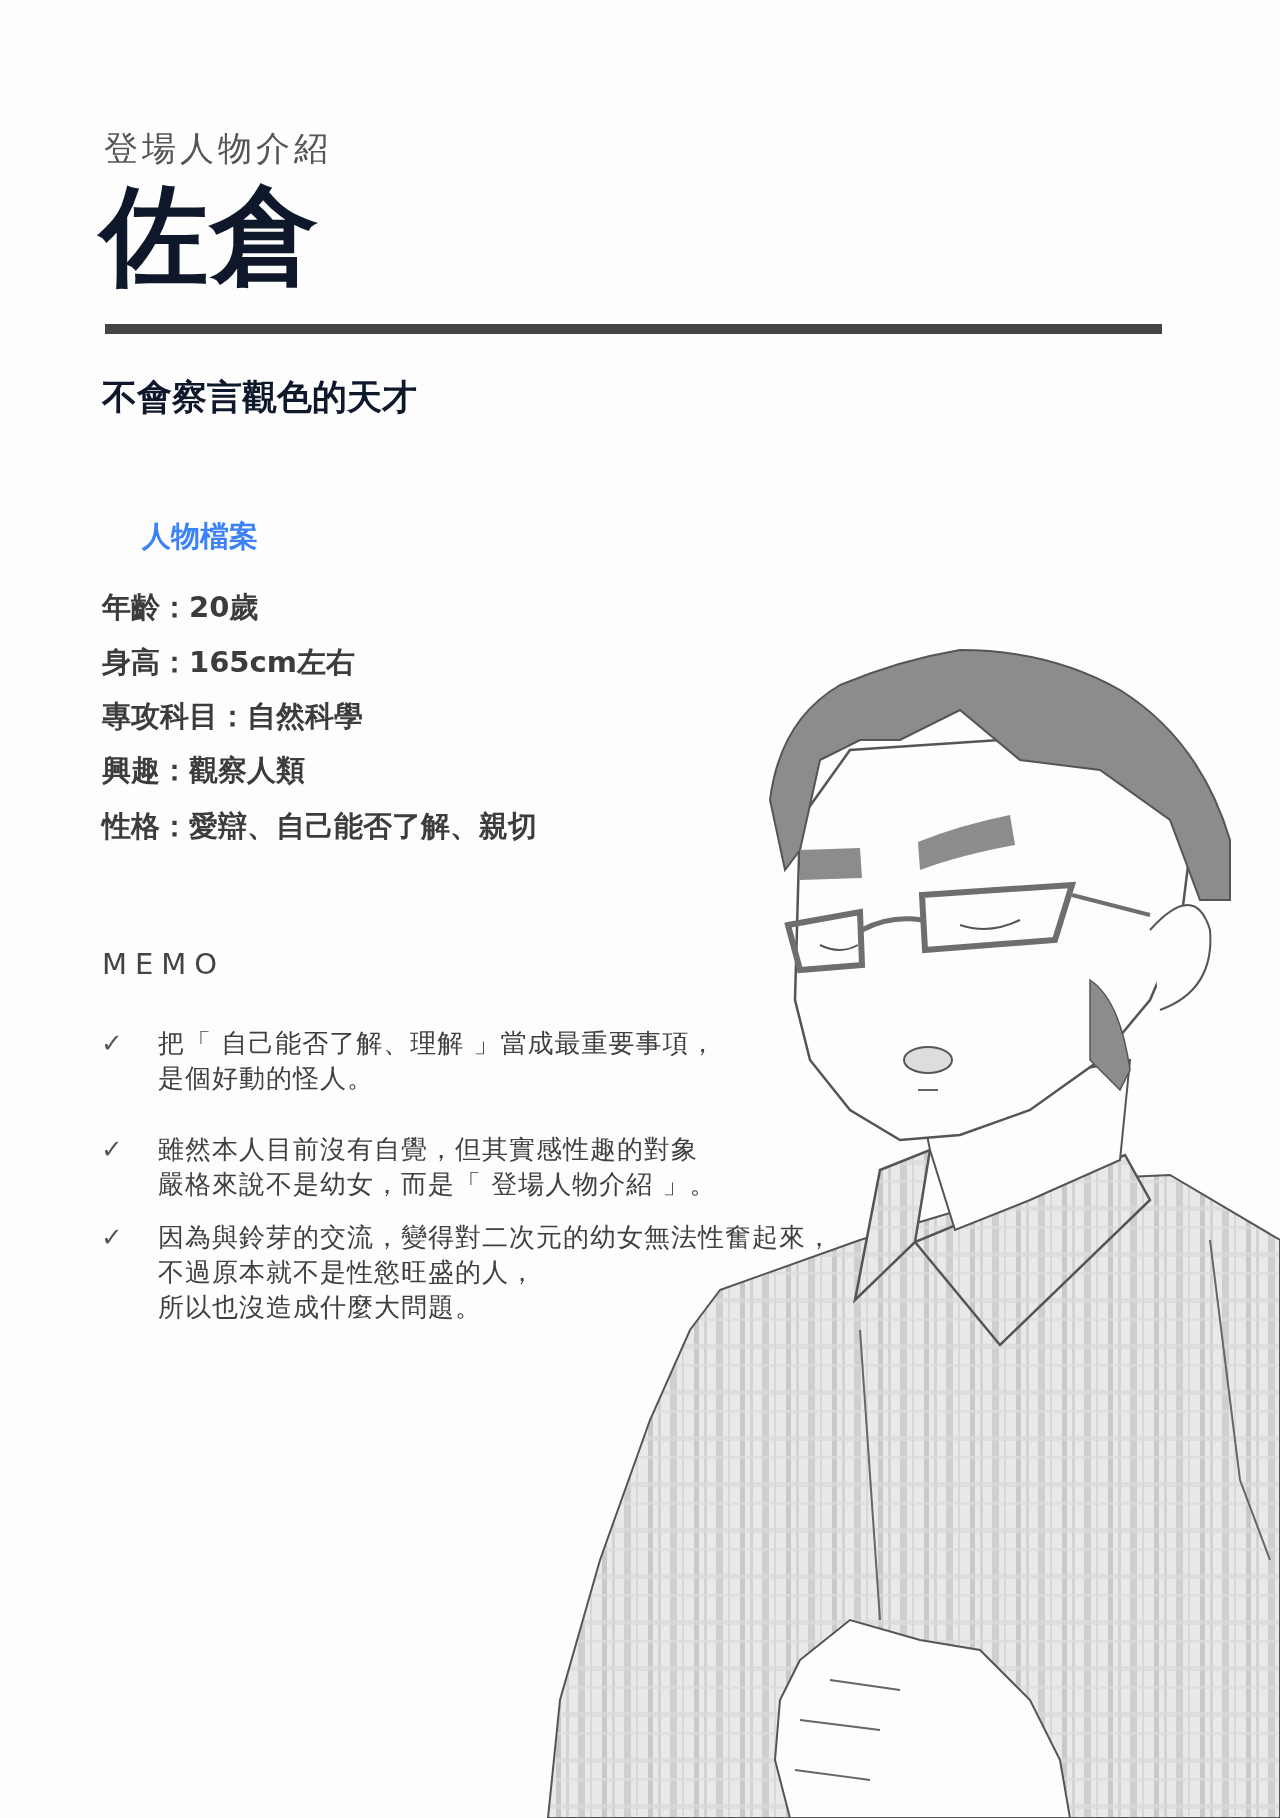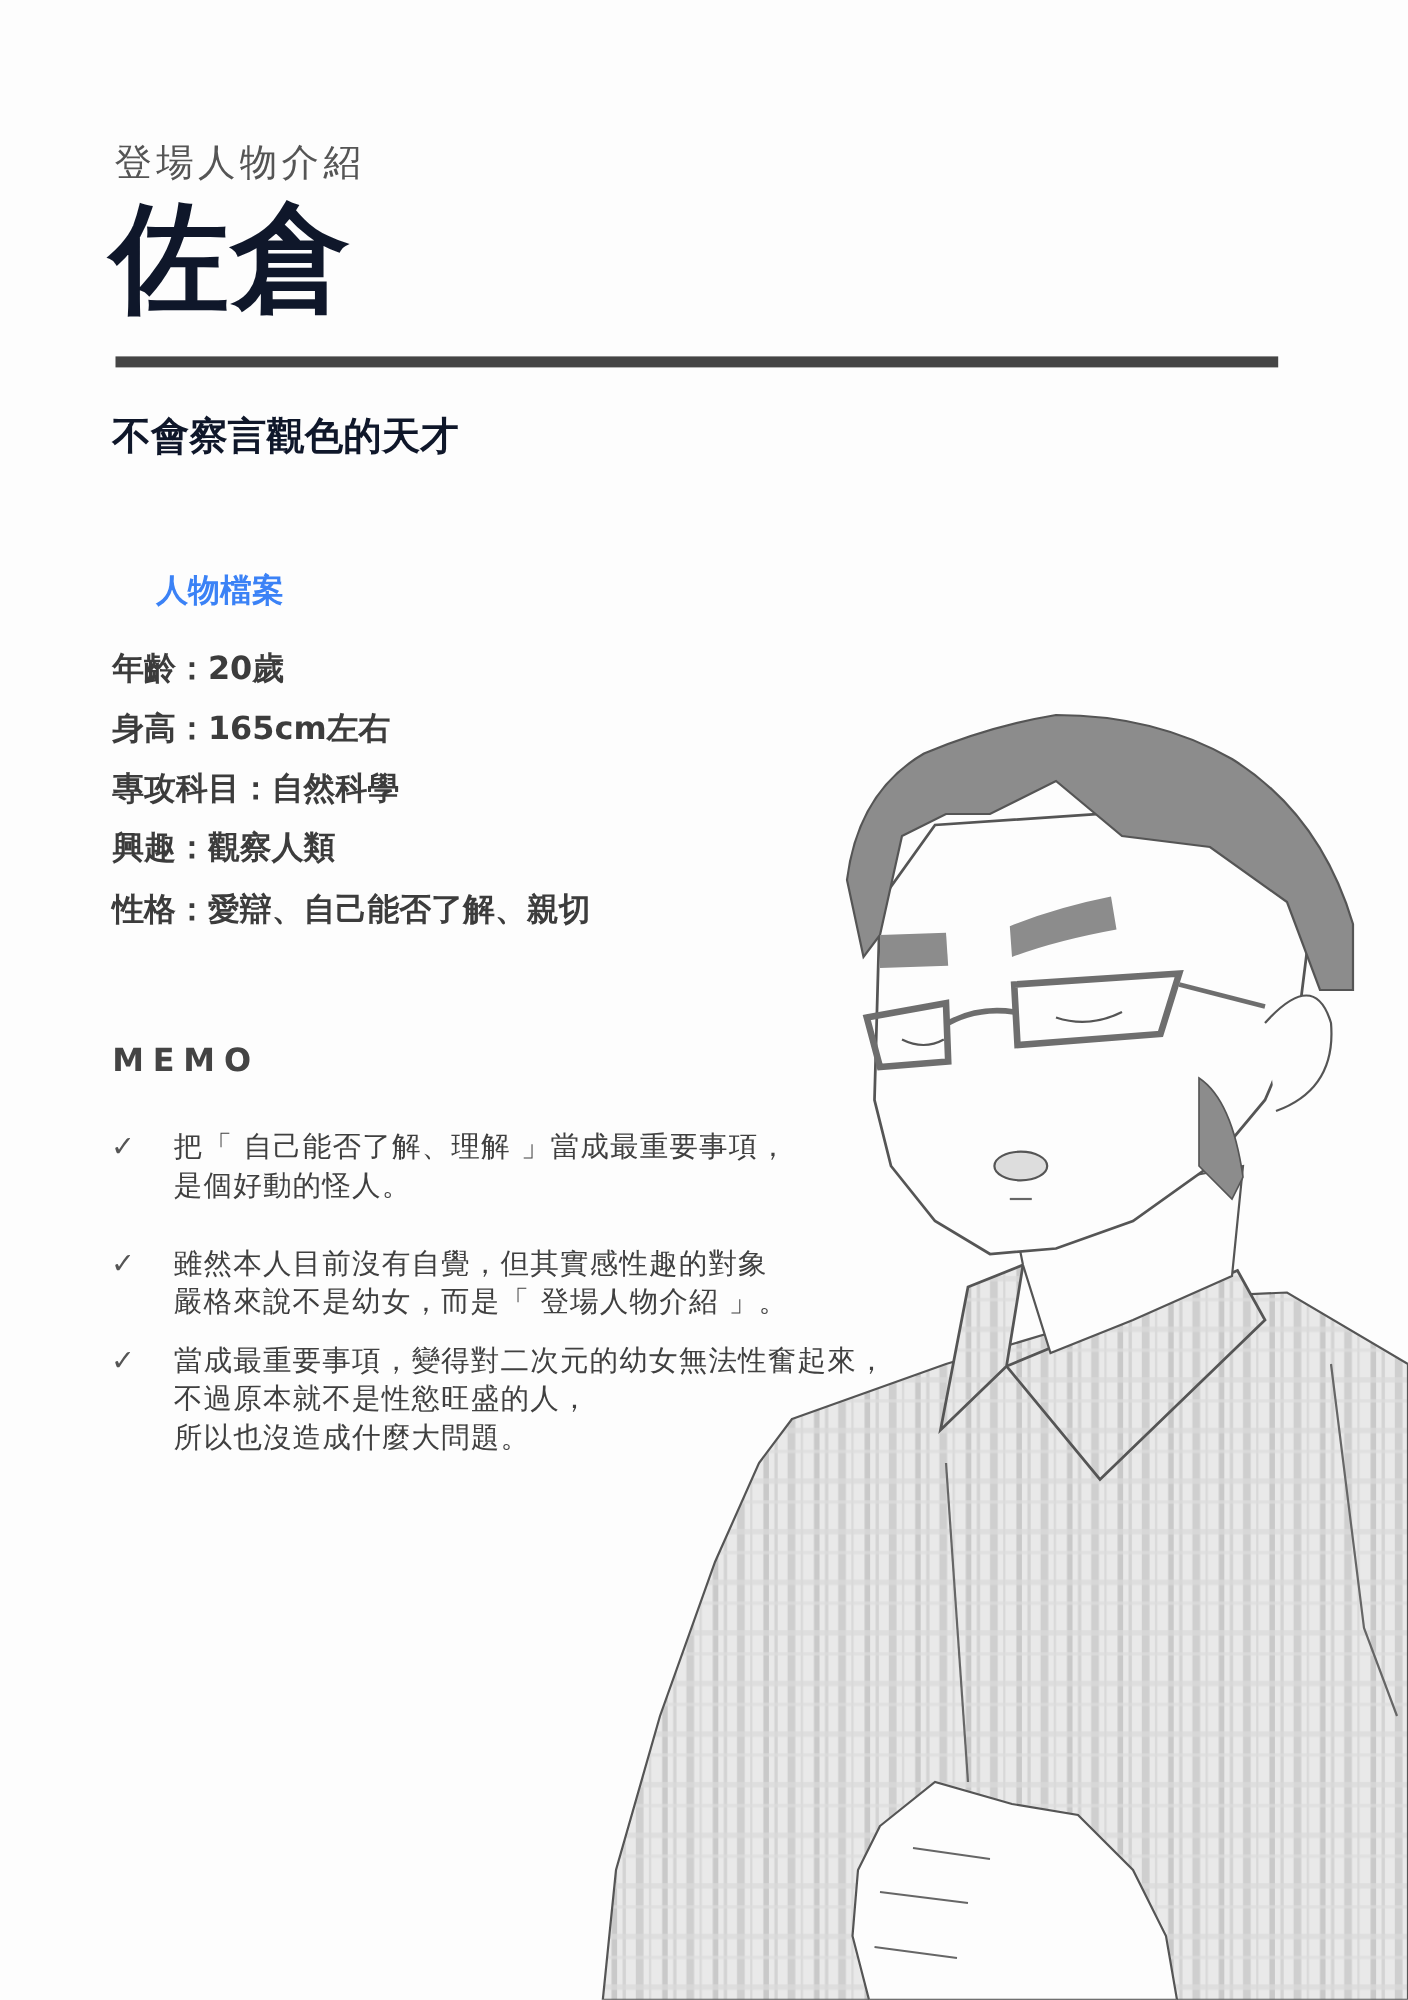--- a/index.html
+++ b/index.html
@@ -5,21 +5,21 @@
   html, body { margin:0; padding:0; background:#fdfdfd; }
   body { width:1280px; height:1818px; position:relative; overflow:hidden;
          font-family:"DejaVu Sans", "Liberation Sans", sans-serif; color:#3a3a3a; }
   .abs { position:absolute; white-space:nowrap; }
   #kicker { left:104px; top:128px; font-size:34px; line-height:40px; color:#555; letter-spacing:4px; }
   #name { left:100px; top:174px; font-size:108px; line-height:124px; color:#0f172a; font-weight:bold; letter-spacing:2px; }
   #rule { left:105px; top:324px; width:1057px; height:10px; background:#454545; }
   #tagline { left:102px; top:380px; font-size:35px; line-height:34px; color:#0f172a; font-weight:bold; }
   #profile-title { left:102px; top:518px; font-size:29px; line-height:36px; color:#3b82f6; font-weight:bold;margin-left:40px; }
   .profile-line { left:102px; font-size:29px; line-height:32px; color:#3c3c3c; font-weight:bold; }
-  #memo-title { left:102px; top:947px; font-size:29px; line-height:34px; font-weight:bold; letter-spacing:8px; color:#444; }
+  #memo-title { left:102px; top:947px; font-size:29px; line-height:34px; font-weight:normal; letter-spacing:8px; color:#444; }
   .check { left:101px; font-size:26px; line-height:36px; color:#555; }
   .memo-line { left:158px; font-size:26px; line-height:36px; color:#404040; letter-spacing:1px; }
   #illustration { position:absolute; left:540px; top:640px; width:740px; height:1178px; }
 </style>
 </head>
 <body>
 
 <svg id="illustration" viewBox="540 640 740 1178" xmlns="http://www.w3.org/2000/svg">
   <defs>
     <pattern id="plaid" patternUnits="userSpaceOnUse" width="46" height="46">
@@ -82,15 +82,15 @@
 
 <div class="abs check" style="top:1025px">✓</div>
 <div class="abs memo-line" style="top:1025px">把「 自己能否了解、理解 」當成最重要事項，</div>
 <div class="abs memo-line" style="top:1060px">是個好動的怪人。</div>
 
 <div class="abs check" style="top:1131px">✓</div>
 <div class="abs memo-line" style="top:1131px">雖然本人目前沒有自覺，但其實感性趣的對象</div>
 <div class="abs memo-line" style="top:1166px">嚴格來說不是幼女，而是「 登場人物介紹 」。</div>
 
 <div class="abs check" style="top:1219px">✓</div>
-<div class="abs memo-line" style="top:1219px;text-shadow:0 0 4px #fff,0 0 4px #fff">當成最重要事項，變得對二次元的幼女無法性奮起來，</div>
+<div class="abs memo-line" style="top:1219px;text-shadow:0 0 4px #fff,0 0 4px #fff">因為與鈴芽的交流，變得對二次元的幼女無法性奮起來，</div>
 <div class="abs memo-line" style="top:1254px">不過原本就不是性慾旺盛的人，</div>
 <div class="abs memo-line" style="top:1289px">所以也沒造成什麼大問題。</div>
 
 </body></html>

